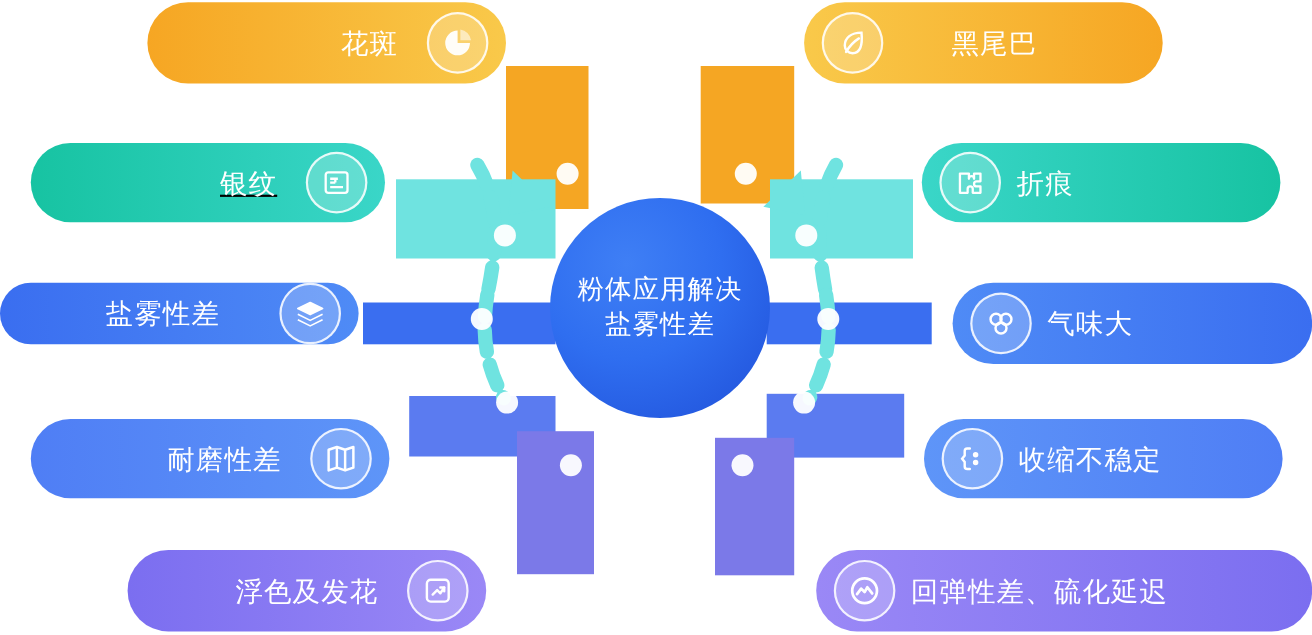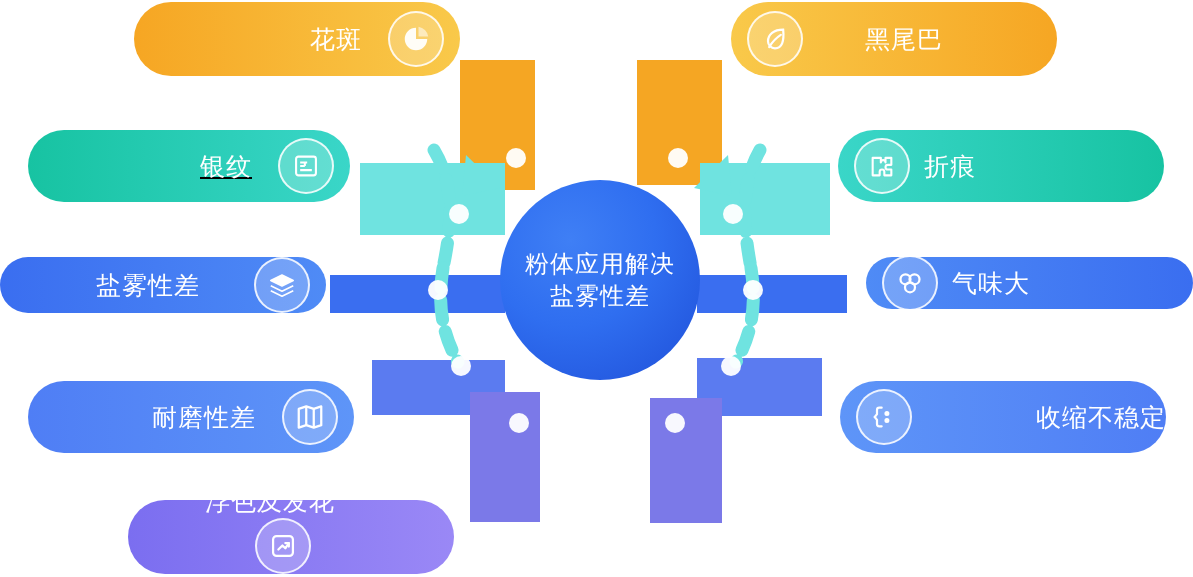--- a/index.html
+++ b/index.html
@@ -188,21 +188,21 @@
     <div class="pill left" style="left:28px;top:381px;width:326px;height:72px;background:linear-gradient(90deg,#4f7ef5,#5e95f8);">
       <span class="label">耐磨性差</span>
       <span class="badge">
         <svg width="30" height="30" viewBox="0 0 24 24" fill="none" stroke="#ffffff" stroke-width="1.8" stroke-linejoin="round">
           <path d="M3 5.5l6-2 6 2 6-2v15l-6 2-6-2-6 2v-15z"></path>
           <path d="M9 3.5v15M15 5.5v15"></path>
         </svg>
       </span>
     </div>
 
-    <div class="pill left" style="left:128px;top:500px;width:326px;height:74px;background:linear-gradient(90deg,#7b6ef0,#9a88f6);flex-direction:column;">
+    <div class="pill left" style="left:116px;top:500px;width:326px;height:74px;background:linear-gradient(90deg,#7b6ef0,#9a88f6);">
       <span class="label">浮色及发花</span>
       <span class="badge">
         <svg width="28" height="28" viewBox="0 0 24 24" fill="none" stroke="#ffffff" stroke-width="1.9" stroke-linecap="round" stroke-linejoin="round">
           <rect x="3.5" y="3.5" width="17" height="17" rx="3"></rect>
           <path d="M8 15l3.5-3.5L14 14l3-4.5"></path>
           <path d="M17 9.5h-3M17 9.5v3"></path>
         </svg>
       </span>
     </div>
 
@@ -218,37 +218,46 @@
 
     <div class="pill right" style="left:838px;top:130px;width:326px;height:72px;background:linear-gradient(90deg,#3ad6c8,#17c3a2);">
       <span class="badge">
         <svg width="28" height="28" viewBox="0 0 24 24" fill="none" stroke="#ffffff" stroke-width="1.8" stroke-linejoin="round">
           <path d="M4 5h7v4a2 2 0 1 1 4 0v-4h5v6h-3a2 2 0 1 0 0 4h3v5h-6v-3a2 2 0 1 0-4 0v3H4V5z"></path>
         </svg>
       </span>
       <span class="label">折痕</span>
     </div>
 
-    <div class="pill right" style="left:866px;top:257px;width:327px;height:52px;background:linear-gradient(90deg,#4f8bf6,#3a6ef0);">
+    <div class="pill right" style="left:866px;top:257px;width:327px;height:74px;background:linear-gradient(90deg,#4f8bf6,#3a6ef0);">
       <span class="badge">
         <svg width="30" height="30" viewBox="0 0 24 24" fill="none" stroke="#ffffff" stroke-width="1.8">
           <circle cx="8.4" cy="9" r="4"></circle>
           <circle cx="15.6" cy="9" r="4"></circle>
           <circle cx="12" cy="15.4" r="4"></circle>
         </svg>
       </span>
       <span class="label">气味大</span>
     </div>
 
-    <div class="pill right" style="left:840px;top:381px;width:326px;height:72px;background:linear-gradient(90deg,#5e95f8,#4f7ef5);justify-content:space-between;">
+    <div class="pill right" style="left:840px;top:381px;width:326px;height:72px;background:linear-gradient(90deg,#5e95f8,#4f7ef5);">
       <span class="badge">
         <svg width="28" height="28" viewBox="0 0 24 24" fill="none" stroke="#ffffff" stroke-width="1.9" stroke-linecap="round">
           <path d="M10 4H8a2 2 0 0 0-2 2v3.5L4 12l2 2.5V18a2 2 0 0 0 2 2h2"></path>
           <circle cx="14.5" cy="9" r="1.2" fill="#ffffff"></circle>
           <circle cx="14.5" cy="15" r="1.2" fill="#ffffff"></circle>
         </svg>
       </span>
       <span class="label">收缩不稳定</span>
     </div>
 
+    <div class="pill right" style="left:742px;top:500px;width:451px;height:74px;background:linear-gradient(90deg,#9a88f6,#7b6ef0);">
+      <span class="badge">
+        <svg width="30" height="30" viewBox="0 0 24 24" fill="none" stroke="#ffffff" stroke-width="2" stroke-linecap="round" stroke-linejoin="round">
+          <circle cx="12" cy="12" r="9"></circle>
+          <path d="M6.5 14.5l3-4 2.5 2.5 2-3.5 3.5 4.5"></path>
+        </svg>
+      </span>
+      <span class="label">回弹性差、硫化延迟</span>
+    </div>
 
   </div>
 </div>
 
 </body></html>

